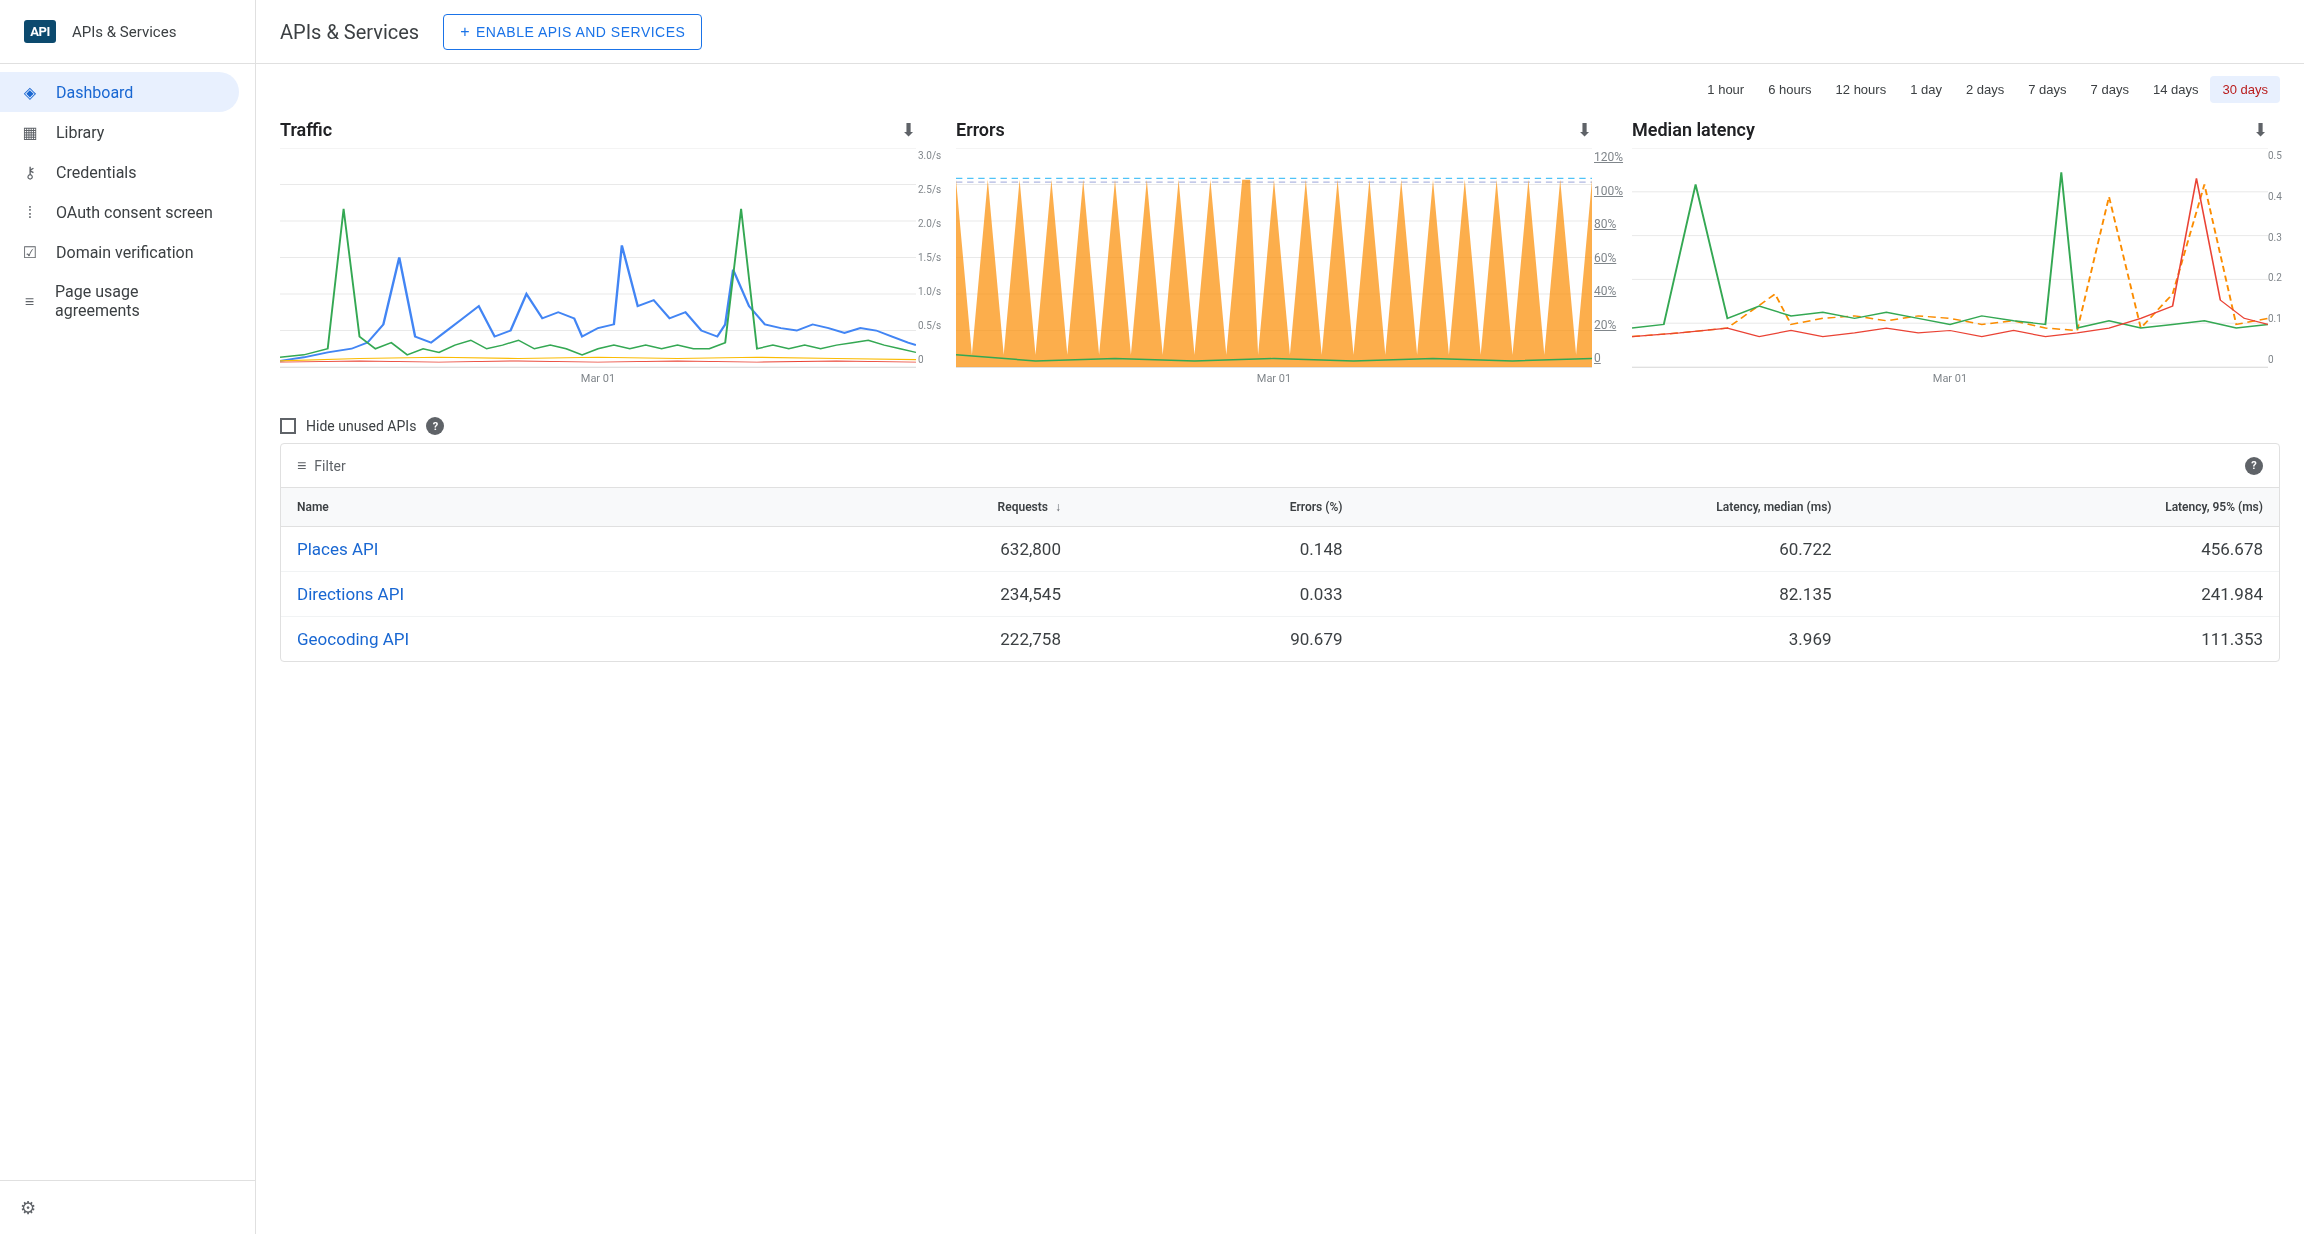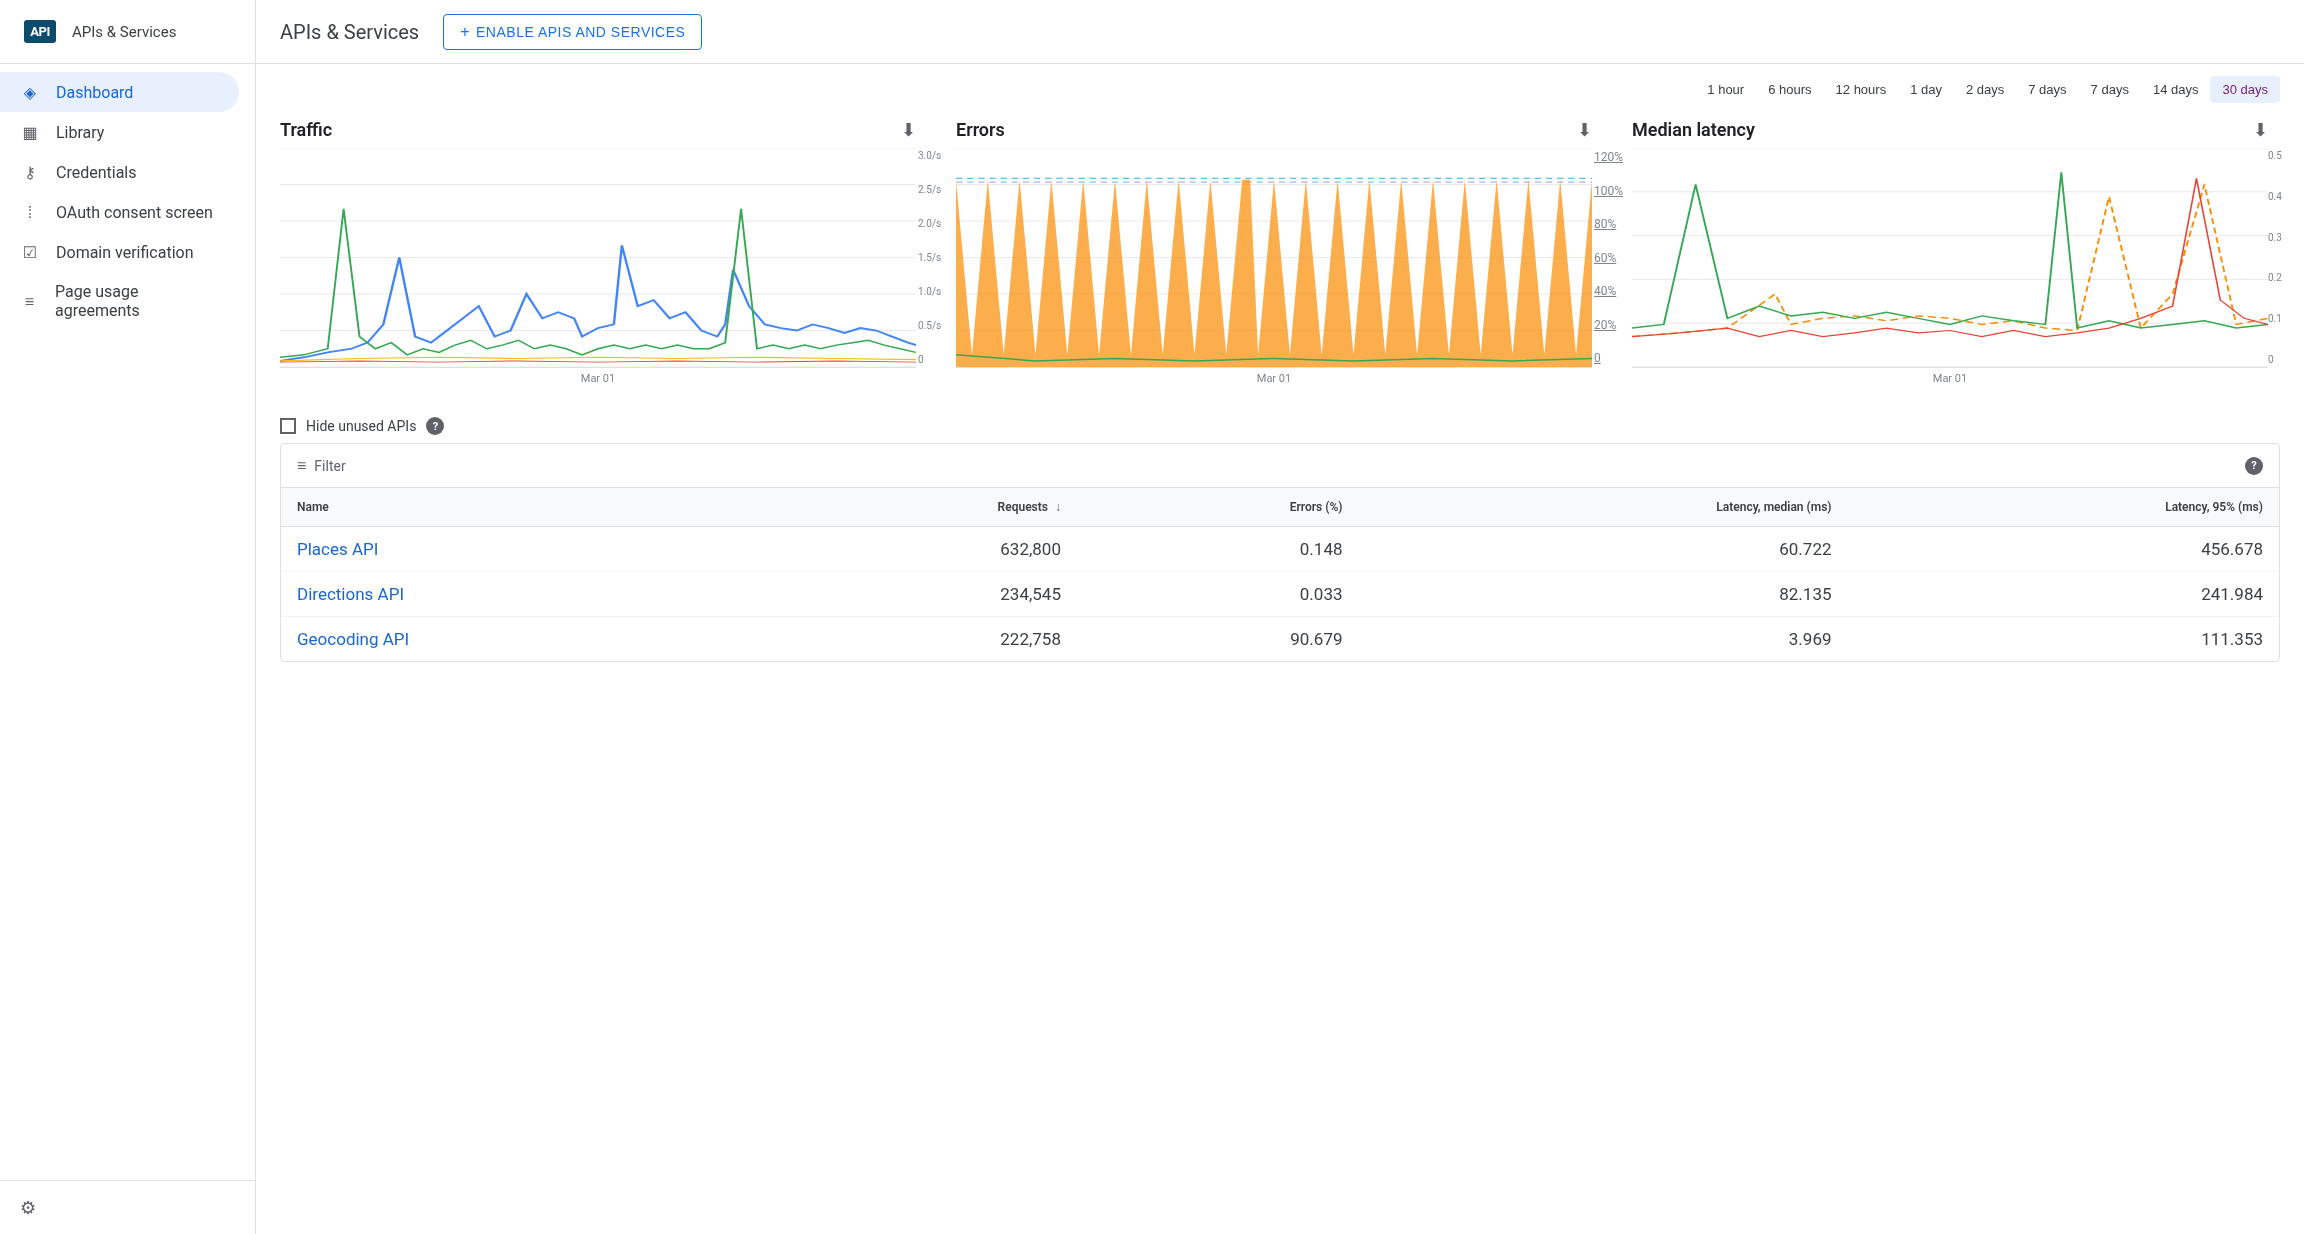--- a/index.html
+++ b/index.html
@@ -120,21 +120,21 @@
       padding: 6px 12px;
       border: none;
       background: transparent;
       cursor: pointer;
       font-size: 13px;
       color: #3c4043;
       border-radius: 4px;
     }
     .time-btn.active {
       background: #e8f0fe;
-      color: #701a75;
+      color: #b91c1c;
       font-weight: 500;
     }
 
     
     .charts-section {
       display: flex;
       gap: 16px;
       padding: 16px 24px;
     }
     .chart-container {

